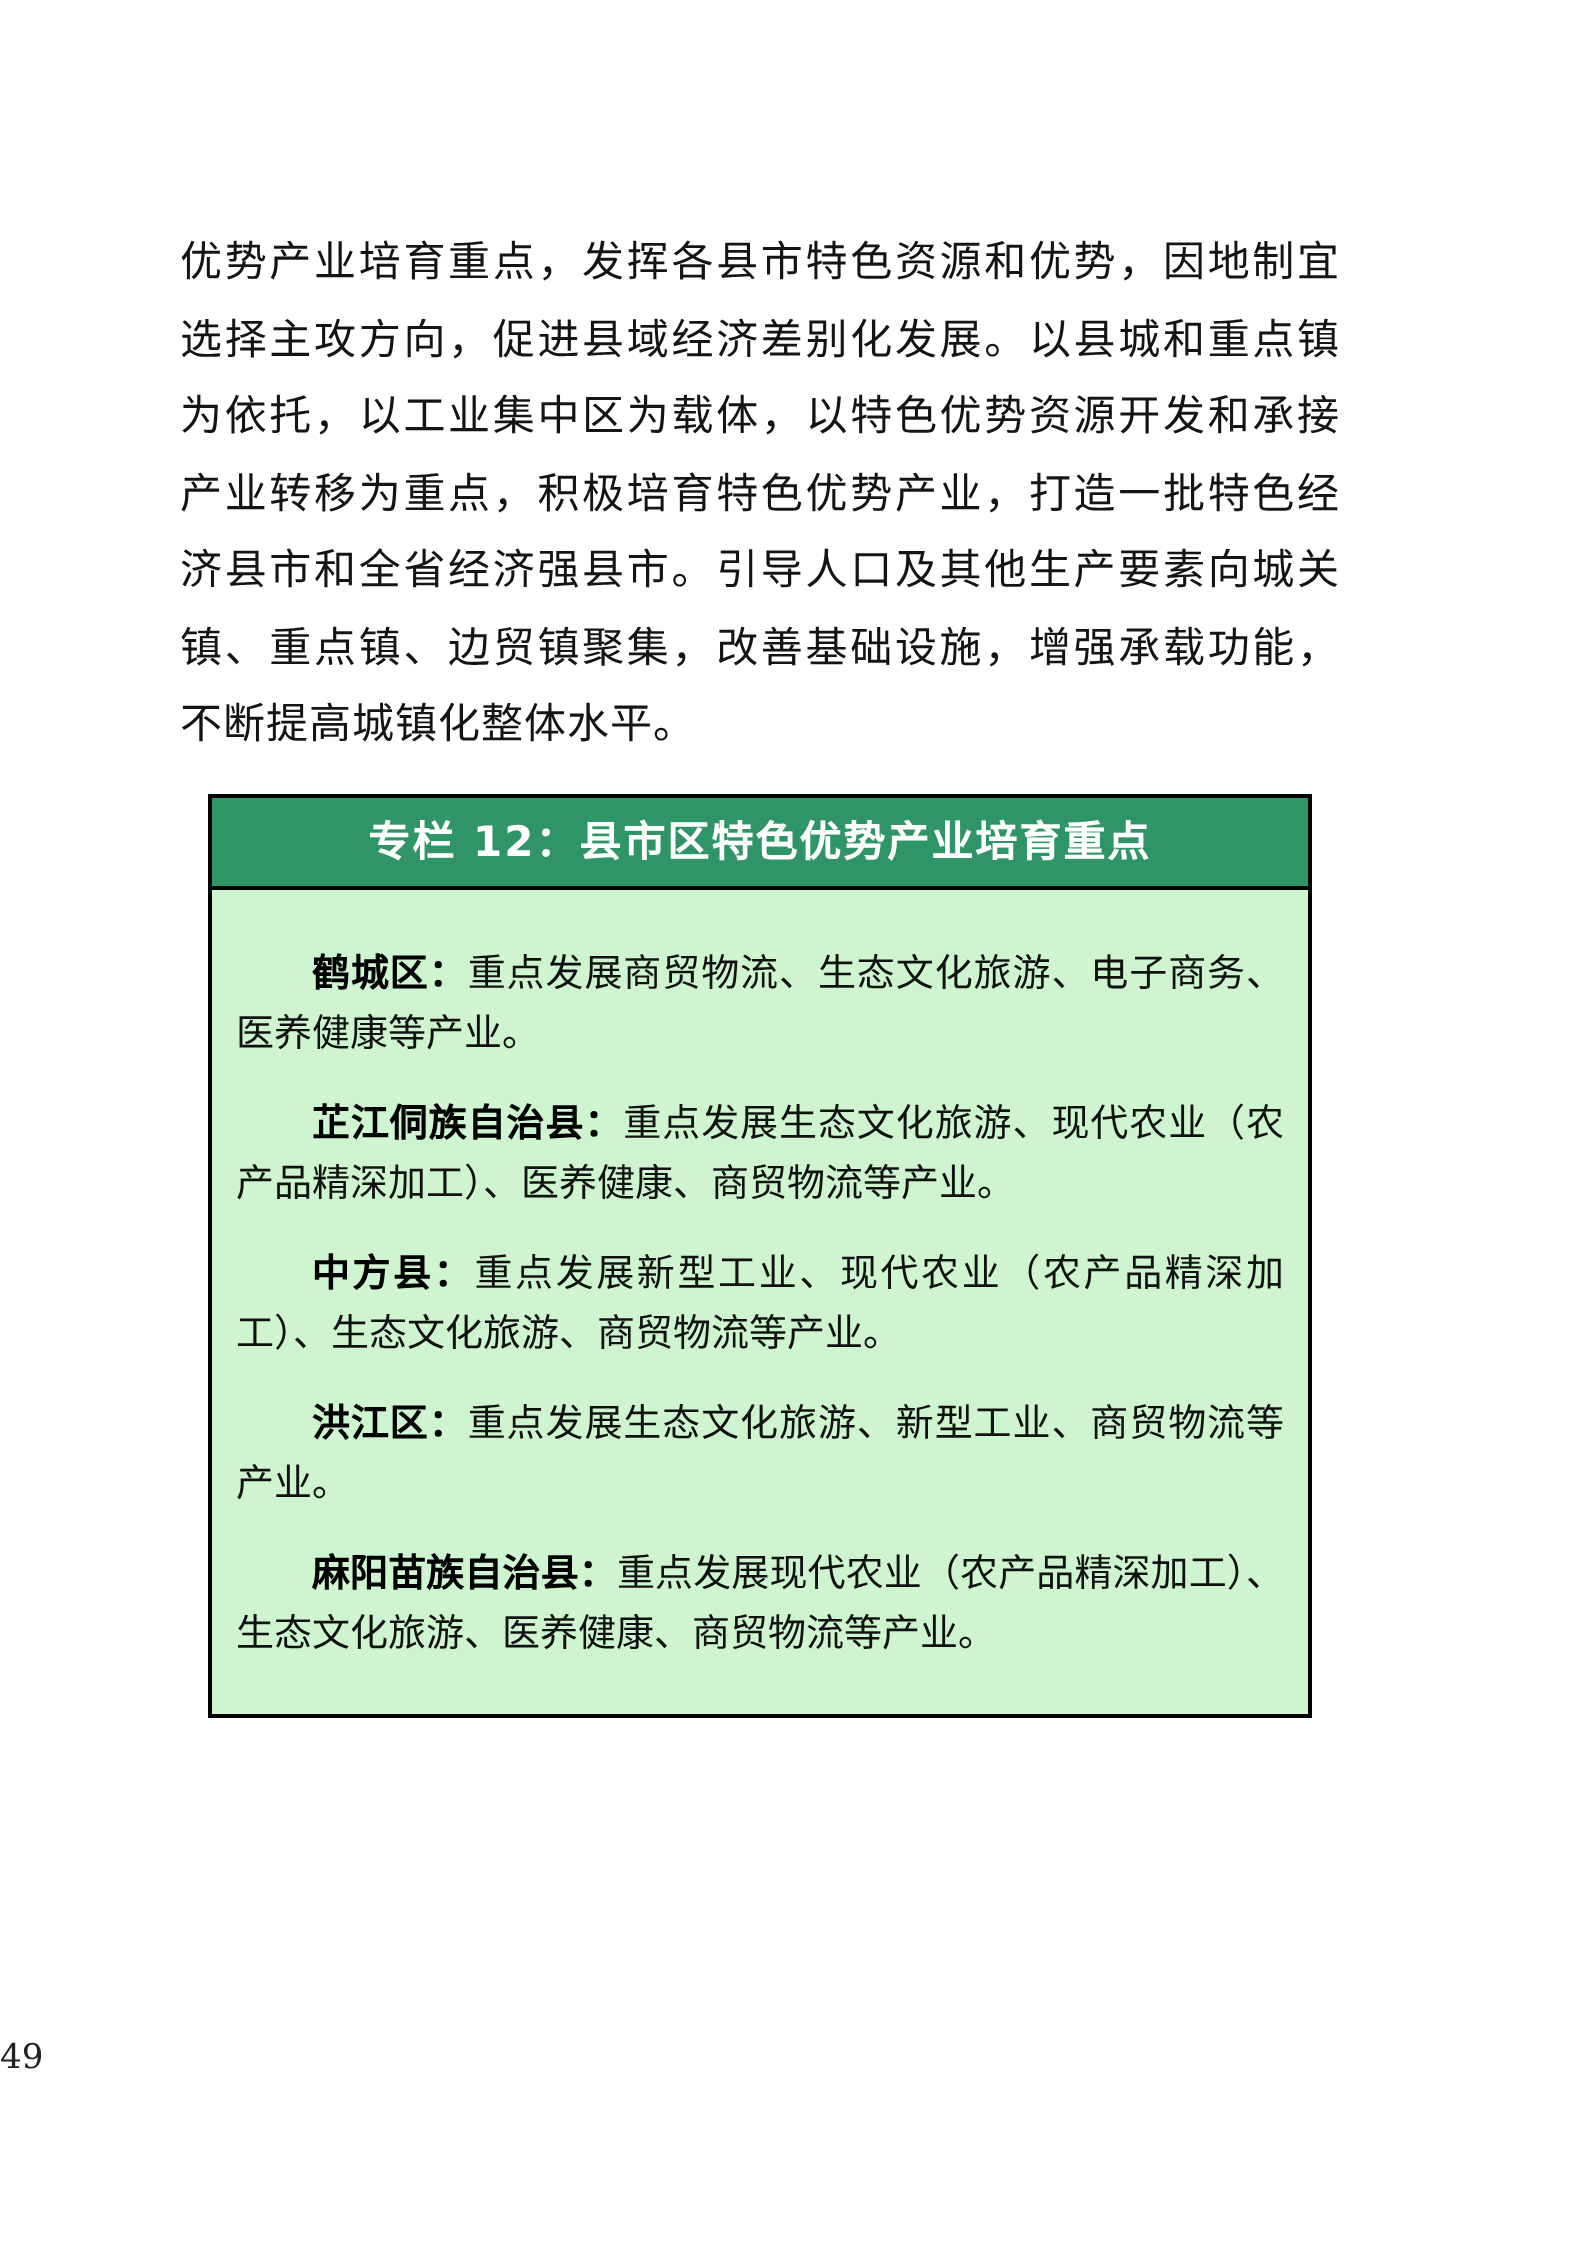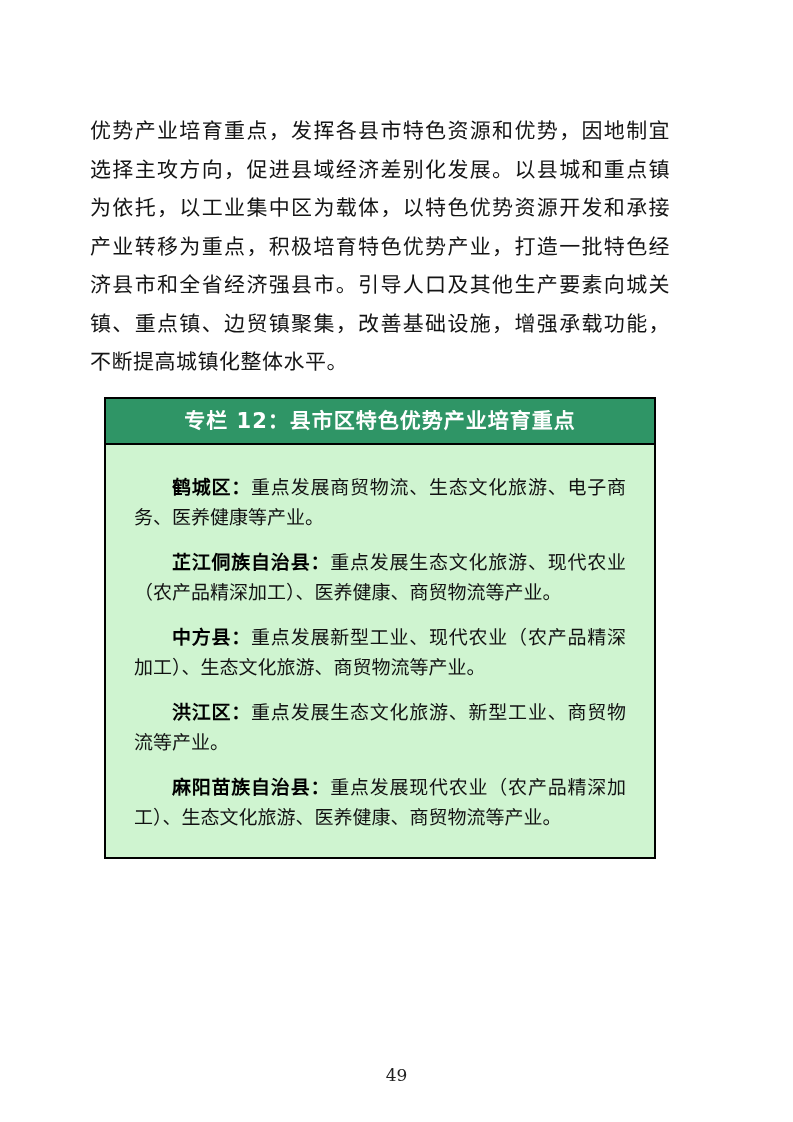--- a/index.html
+++ b/index.html
@@ -46,42 +46,41 @@
     font-weight: bold;
     font-size: 21px;
     line-height: 21px;
     text-align: center;
     padding: 12px 0 11px;
     border-bottom: 2px solid var(--panel-border);
     letter-spacing: 1px;
   }
   .panel-body {
     background: var(--body-bg);
-    padding: 27px 28px 10px;
+    padding: 27px 12px 10px;
   }
   .entry {
     font-size: 19px;
     line-height: 30px;
     text-indent: 2em;
     text-align: justify;
     text-justify: inter-ideograph;
     margin-bottom: 15px;
     color: #111;
   }
   .entry-name {
     font-family: "DejaVu Sans", "Liberation Sans", sans-serif;
     font-weight: bold;
     color: #000;
   }
   .page-number {
     position: absolute;
-    top: 1065px;
+    top: 1019px;
     left: 0;
     width: 100%;
-    text-align: center;
     font-size: 17px;
     font-family: "DejaVu Serif", "Liberation Serif", serif;
     color: #222;
   }
 </style>
 </head>
 <body>
 
 <div class="page">
   <div class="content">

